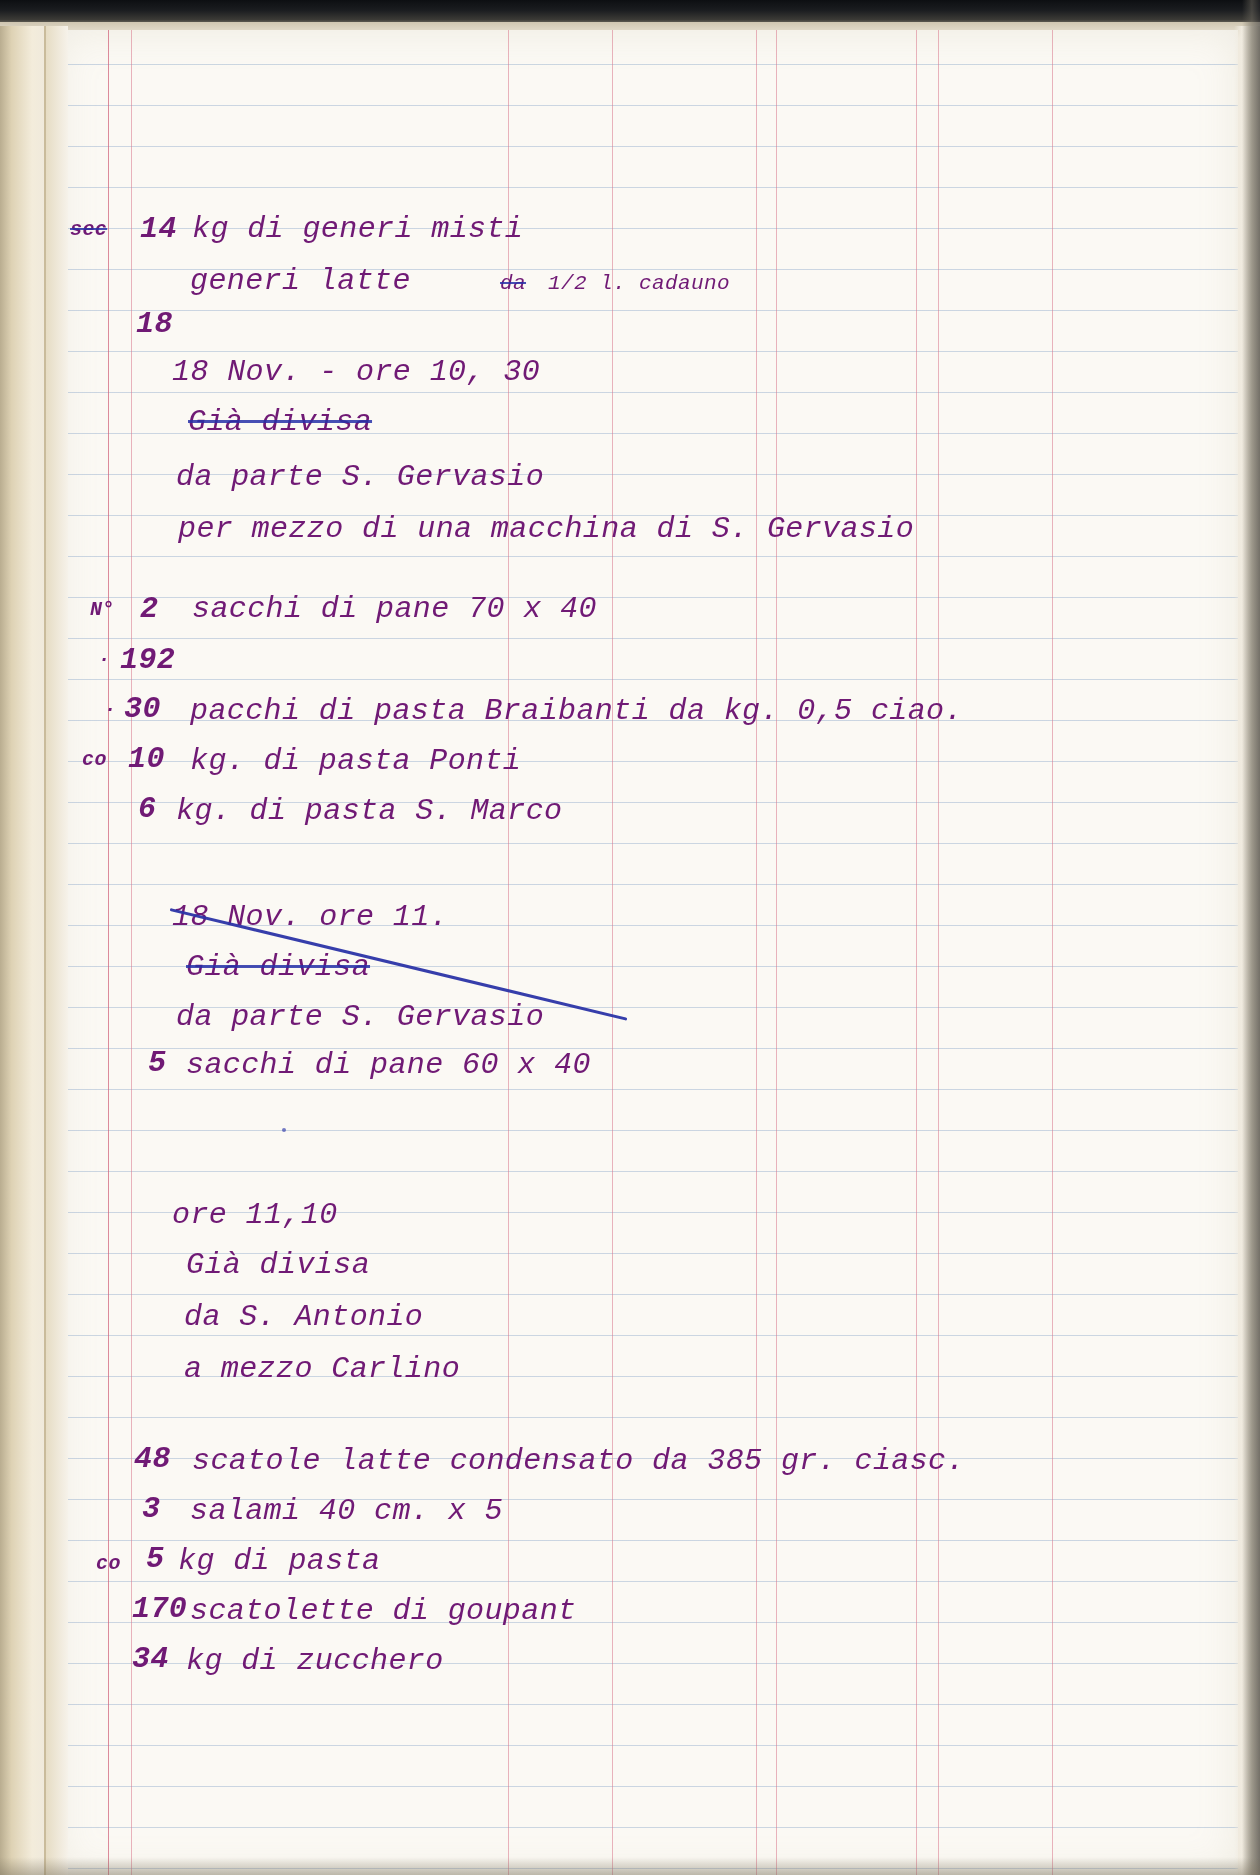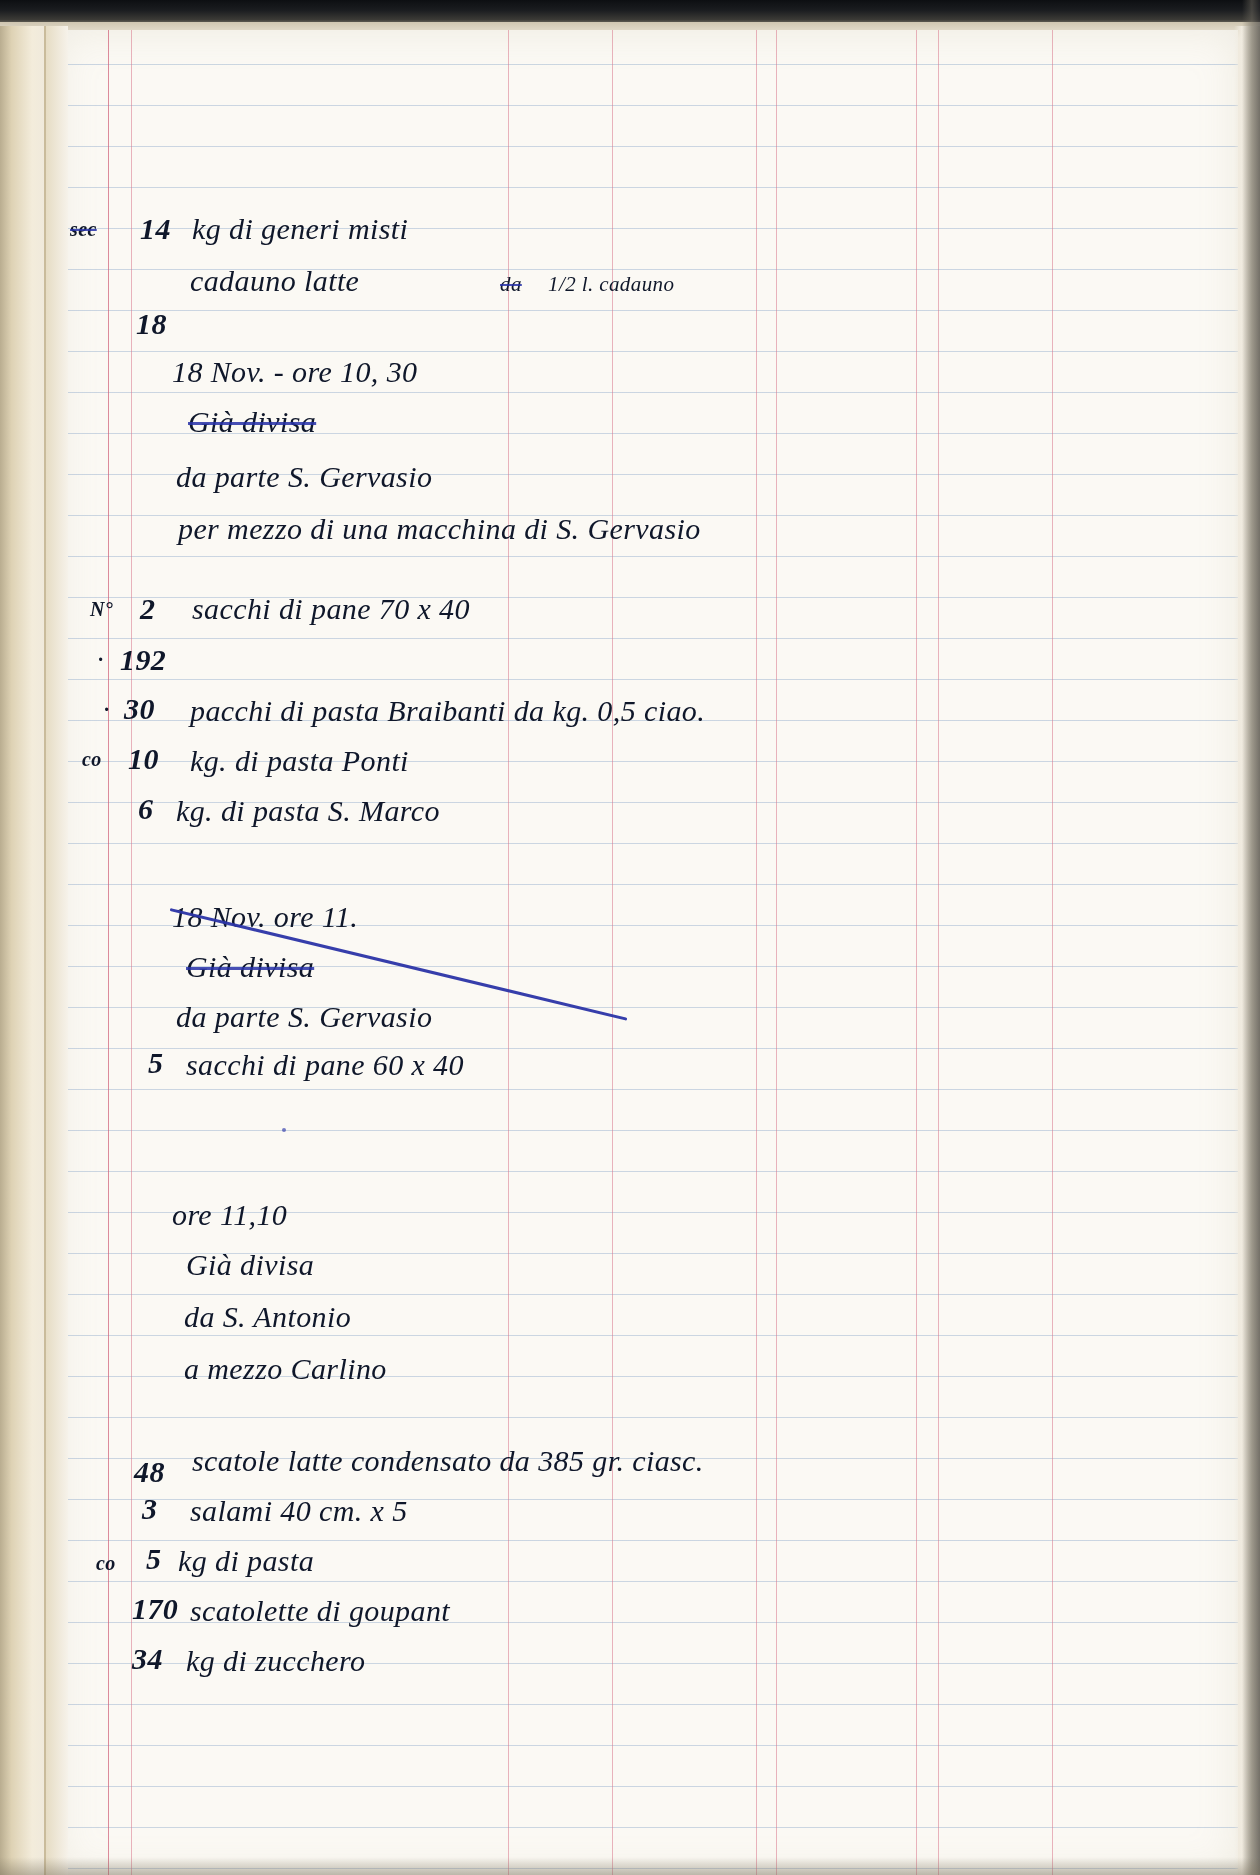--- a/index.html
+++ b/index.html
@@ -108,22 +108,22 @@
     top: 30px;
     width: 1px;
     height: 1845px;
     background: rgba(216,120,140,0.55);
   }
   .vrule.strong { background: rgba(208,95,120,0.72); }
 
   
   .ink {
     position: absolute;
-    color: #0f172a;
-    font-family: Liberation Serif, serif;
+    color: #701a75;
+    font-family: Liberation Mono, monospace;
     font-style: italic;
     white-space: nowrap;
     letter-spacing: .4px;
     text-align: right;
   }
   .ink.main   { font-size: 30px; }
   .ink.small  { font-size: 21px; }
   .ink.num    { font-size: 30px; font-weight: 600; }
   .ink.pre    { font-size: 20px; font-weight: 600; }
   .ink.struck { text-decoration: line-through; text-decoration-color: rgba(39,49,168,.85); }
@@ -176,21 +176,21 @@
   <div class="page-left-fold"></div>
   <div class="right-edge"></div>
   <div class="right-dark"></div>
   <div class="bottom-shadow"></div>
 
   <div class="ink pre struck" style="left:70px; top:218px;">sec</div>
   <div class="ink num" style="left:140px; top:212px;">14</div>
   <div class="ink main" style="left:192px; top:212px;">kg  di   generi   misti</div>
 
   <div class="ink num" style="left:136px; top:264px;margin-top:43px;">18</div>
-  <div class="ink main" style="left:190px; top:264px;">cadauno   latte</div>
+  <div class="ink main" style="left:190px; top:264px;">generi   latte</div>
   <div class="ink small struck" style="left:500px; top:272px;">da</div>
   <div class="ink small" style="left:548px; top:272px;">1/2 l.  cadauno</div>
 
   <div class="ink main" style="left:172px; top:355px;">18  Nov.  - ore  10, 30</div>
   <div class="ink main struck" style="left:188px; top:405px;">Già   divisa</div>
   <div class="ink main" style="left:176px; top:460px;">da   parte    S.  Gervasio</div>
   <div class="ink main" style="left:178px; top:512px;">per  mezzo  di  una  macchina  di S. Gervasio</div>
 
   <div class="ink pre" style="left:90px; top:598px;">N°</div>
   <div class="ink num" style="left:140px; top:592px;">2</div>
@@ -216,21 +216,21 @@
   <div class="ink num" style="left:148px; top:1046px;">5</div>
   <div class="ink main" style="left:186px; top:1048px;">sacchi  di   pane      60 x 40</div>
   <div class="cancel-stroke"></div>
   <div class="speck" style="left:282px; top:1128px;"></div>
 
   <div class="ink main" style="left:172px; top:1198px;">ore  11,10</div>
   <div class="ink main" style="left:186px; top:1248px;">Già  divisa</div>
   <div class="ink main" style="left:184px; top:1300px;">da  S. Antonio</div>
   <div class="ink main" style="left:184px; top:1352px;">a  mezzo  Carlino</div>
 
-  <div class="ink num" style="left:134px; top:1442px;margin-top:13px;">48</div>
+  <div class="ink num" style="left:134px; top:1442px;">48</div>
   <div class="ink main" style="left:192px; top:1444px;">scatole  latte   condensato    da   385 gr.   ciasc.</div>
 
   <div class="ink num" style="left:142px; top:1492px;">3</div>
   <div class="ink main" style="left:190px; top:1494px;">salami   40 cm. x 5</div>
 
   <div class="ink pre" style="left:96px; top:1552px;">co</div>
   <div class="ink num" style="left:146px; top:1542px;">5</div>
   <div class="ink main" style="left:178px; top:1544px;">kg  di   pasta</div>
 
   <div class="ink num" style="left:132px; top:1592px;">170</div>

